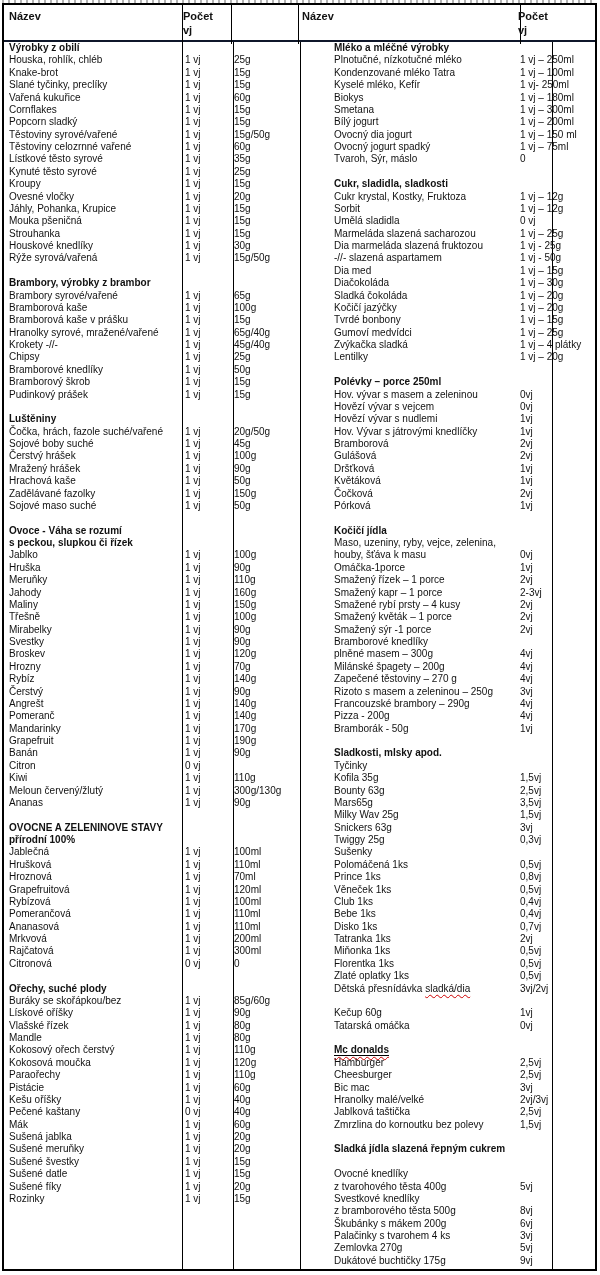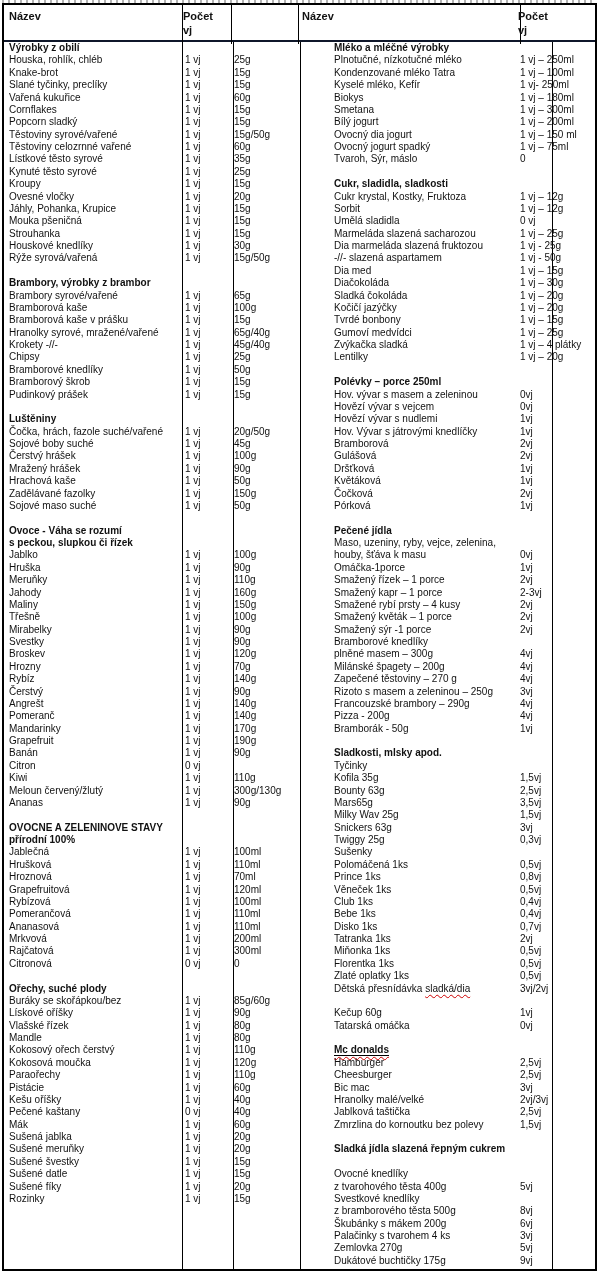--- a/index.html
+++ b/index.html
@@ -378,21 +378,21 @@
           <div class="line">Hovězí vývar s vejcem</div>
           <div class="line">Hovězí vývar s nudlemi</div>
           <div class="line">Hov. Vývar s játrovými knedlíčky</div>
           <div class="line">Bramborová</div>
           <div class="line">Gulášová</div>
           <div class="line">Dršťková</div>
           <div class="line">Květáková</div>
           <div class="line">Čočková</div>
           <div class="line">Pórková</div>
           <div class="line"></div>
-          <div class="line"><span class="sec">Pečené jídla</span></div>
+          <div class="line"><span class="sec">Kočičí jídla</span></div>
           <div class="line">Maso, uzeniny, ryby, vejce, zelenina,</div>
           <div class="line">houby, šťáva k masu</div>
           <div class="line">Omáčka-1porce</div>
           <div class="line">Smažený řízek – 1 porce</div>
           <div class="line">Smažený kapr – 1 porce</div>
           <div class="line">Smažené rybí prsty – 4 kusy</div>
           <div class="line">Smažený květák – 1 porce</div>
           <div class="line">Smažený sýr -1 porce</div>
           <div class="line">Bramborové knedlíky</div>
           <div class="line">plněné masem – 300g</div>

